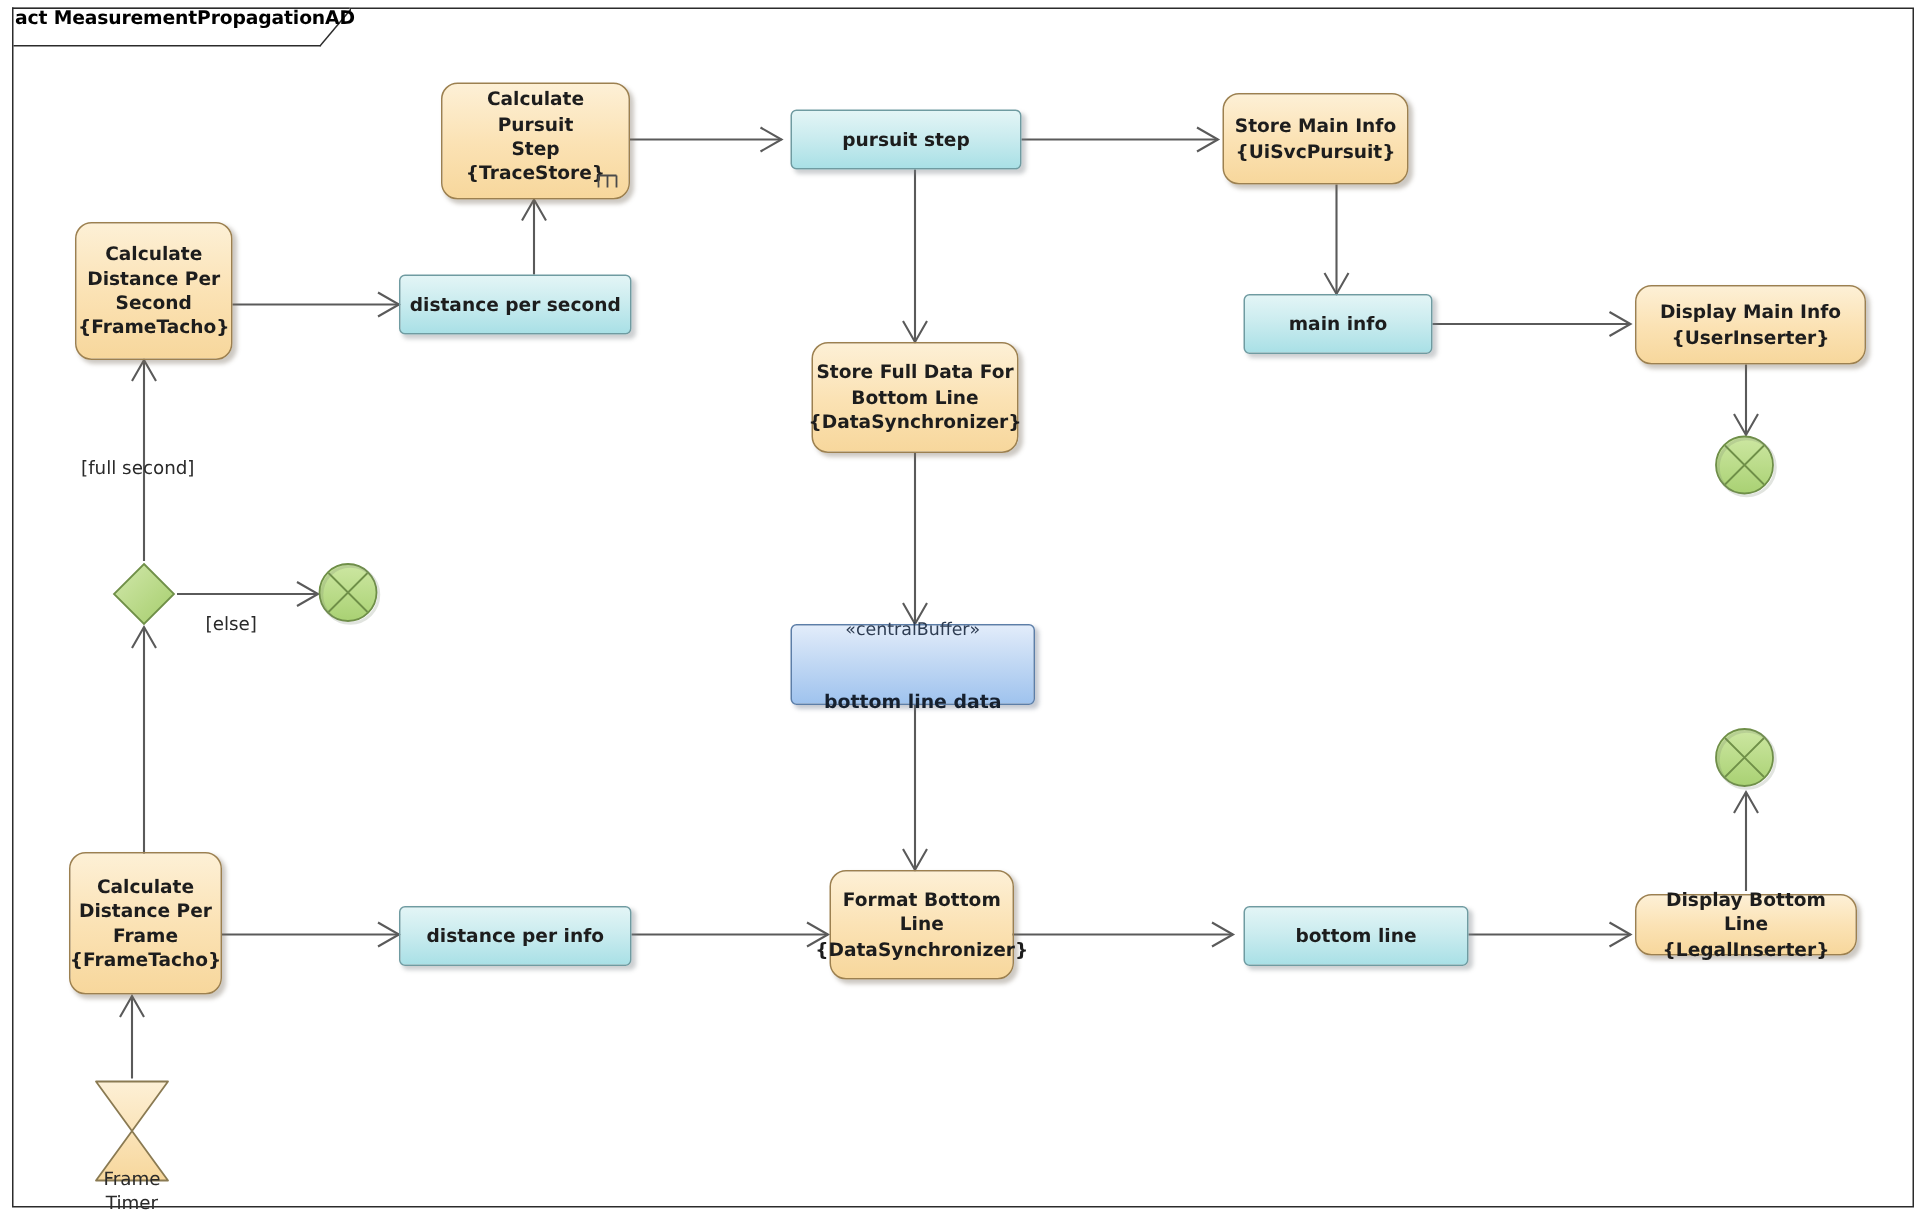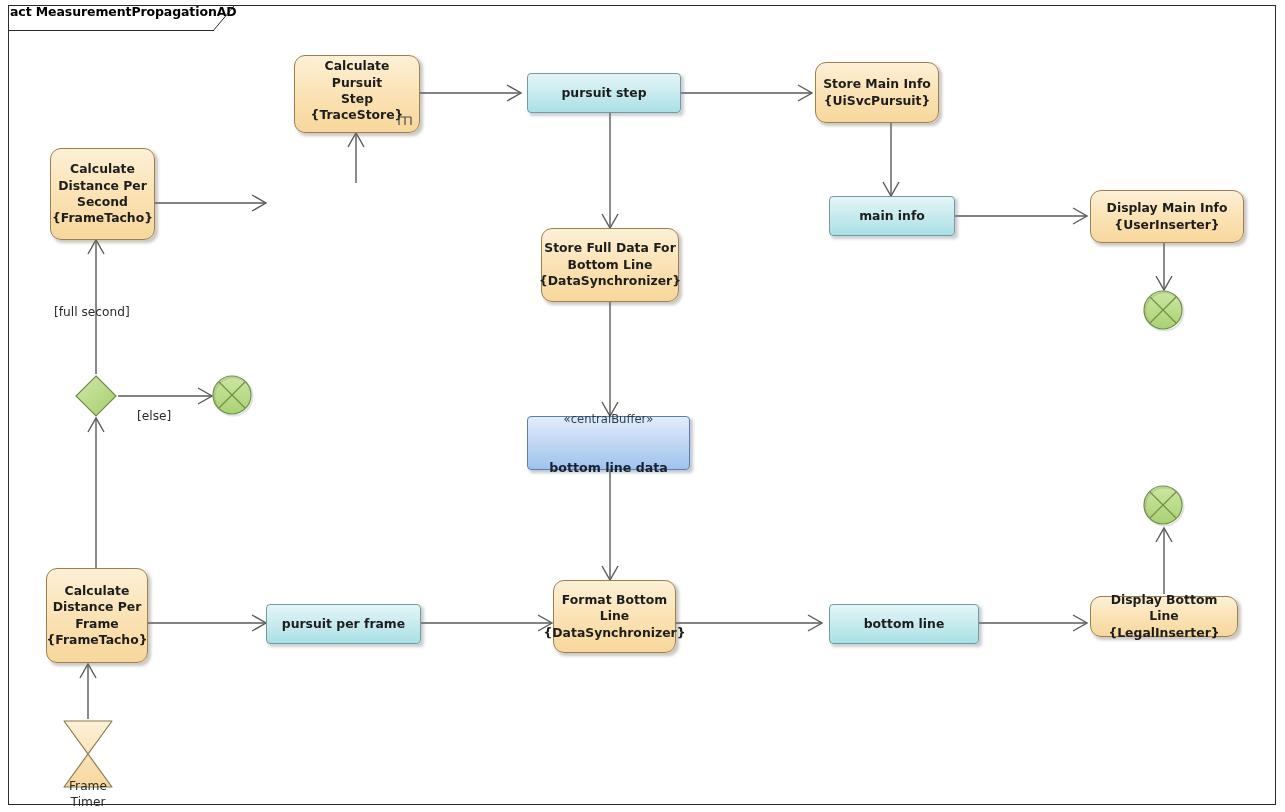--- a/index.html
+++ b/index.html
@@ -313,20 +313,23 @@
     </g>
   </svg>
 
   <div class="node action" style="left:50px; top:148px; width:105px; height:92px;">
     <span class="lbl">Calculate
 Distance Per
 Second
 {FrameTacho}</span>
   </div>
 
+  <div class="node objnode" style="left:266px; top:183px; width:155px; height:40px;">
+    <span class="lbl">distance per second</span>
+  </div>
 
   <div class="node action" style="left:294px; top:55px; width:126px; height:78px;">
     <span class="lbl" style="margin-top:-6px;text-align:center;">Calculate Pursuit
 Step
 {TraceStore}</span>
     <span class="rake">
       <svg width="16" height="16" viewBox="0 0 16 16">
         <path d="M2,5 L14,5 M2,5 L2,13 M8,5 L8,13 M14,5 L14,13" stroke="#4a4a4a" stroke-width="1.2" fill="none"></path>
       </svg>
     </span>
@@ -405,21 +408,21 @@
   <div class="guard" style="left:137px; top:409px;">[else]</div>
 
   <div class="node action" style="left:46px; top:568px; width:102px; height:95px;">
     <span class="lbl">Calculate
 Distance Per
 Frame
 {FrameTacho}</span>
   </div>
 
   <div class="node objnode" style="left:266px; top:604px; width:155px; height:40px;">
-    <span class="lbl">pursuit per frame</span>
+    <span class="lbl">distance per info</span>
   </div>
 
   <div class="node action" style="left:553px; top:580px; width:123px; height:73px;">
     <span class="lbl">Format Bottom
 Line
 {DataSynchronizer}</span>
   </div>
 
   <div class="node objnode" style="left:829px; top:604px; width:150px; height:40px;">
     <span class="lbl">bottom line</span>

